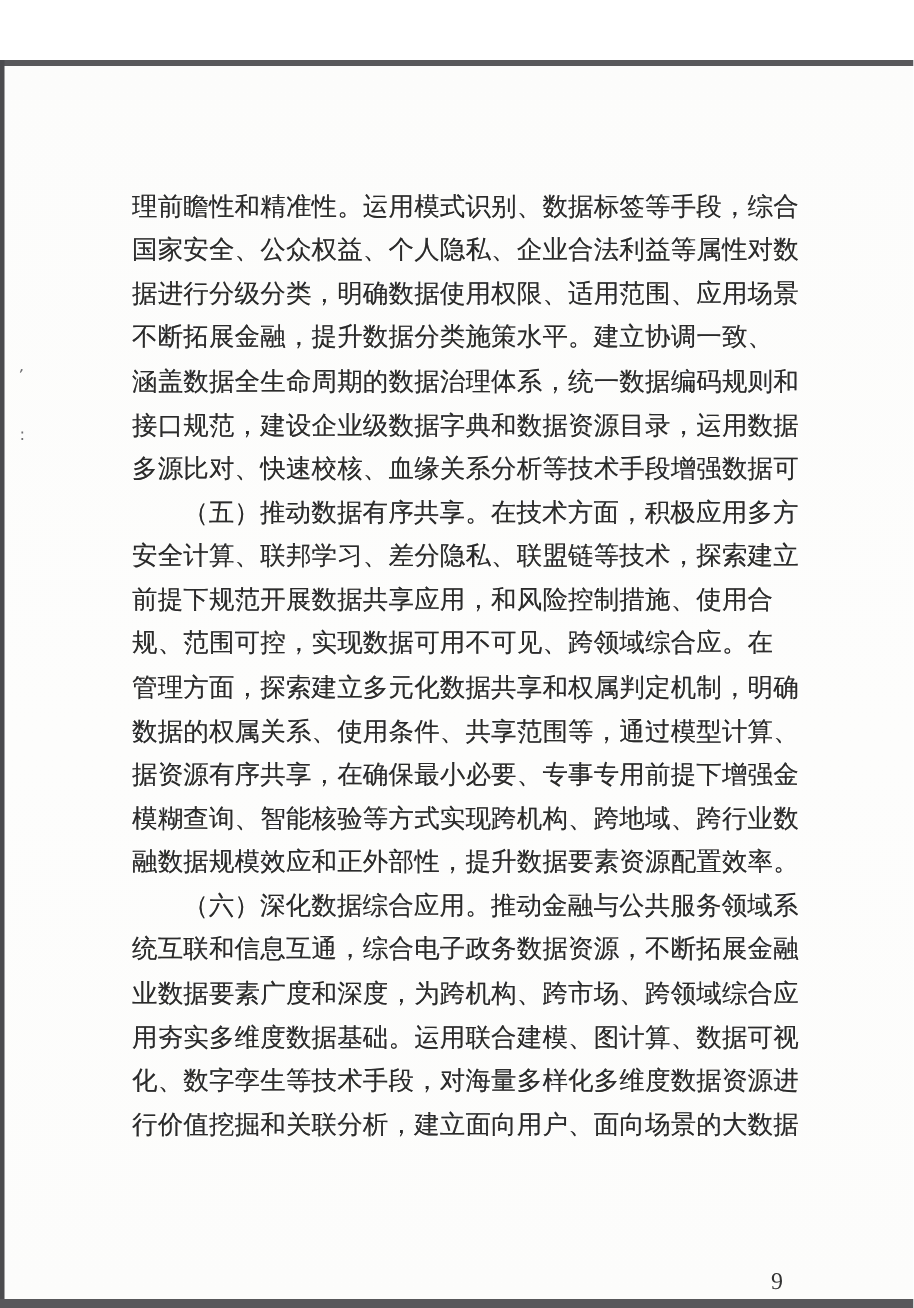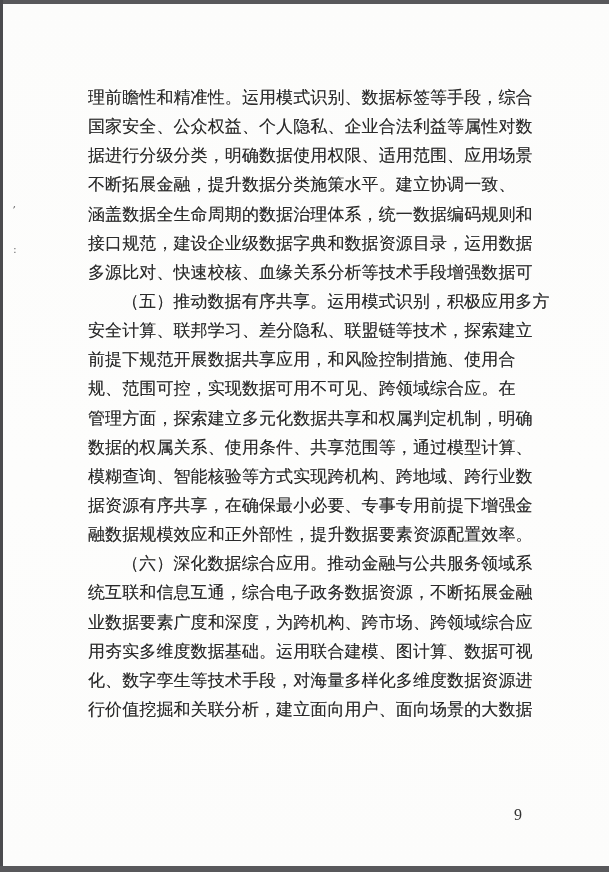--- a/index.html
+++ b/index.html
@@ -11,20 +11,21 @@
     height: 872px;
     position: relative;
     overflow: hidden;
     background: #ffffff;
     font-family: "Liberation Serif", "DejaVu Serif", serif;
   }
   .page {
     position: absolute;
     inset: 0;
     background: linear-gradient(180deg, var(--paper, #fcfcfb) 0%, #fdfdfc 55%, var(--paper, #fcfcfb) 100%);
+    margin-top: 40px;
   }
   
   .edge-top {
     position: absolute;
     top: 0; left: 0;
     width: 609px; height: 4px;
     background: var(--edge, #58585b);
   }
   .edge-bottom {
     position: absolute;
@@ -88,28 +89,28 @@
   <div class="edge-bottom"></div>
 
   <div class="text-block">
       <div class="line">理前瞻性和精准性。运用模式识别、数据标签等手段，综合</div>
       <div class="line">国家安全、公众权益、个人隐私、企业合法利益等属性对数</div>
       <div class="line">据进行分级分类，明确数据使用权限、适用范围、应用场景</div>
       <div class="line">不断拓展金融，提升数据分类施策水平。建立协调一致、</div>
       <div class="line">涵盖数据全生命周期的数据治理体系，统一数据编码规则和</div>
       <div class="line">接口规范，建设企业级数据字典和数据资源目录，运用数据</div>
       <div class="line">多源比对、快速校核、血缘关系分析等技术手段增强数据可</div>
-      <div class="line indent">（五）推动数据有序共享。运用模式识别，积极应用多方</div>
+      <div class="line indent">（五）推动数据有序共享。在技术方面，积极应用多方</div>
       <div class="line">安全计算、联邦学习、差分隐私、联盟链等技术，探索建立</div>
       <div class="line">前提下规范开展数据共享应用，和风险控制措施、使用合</div>
       <div class="line">规、范围可控，实现数据可用不可见、跨领域综合应。在</div>
       <div class="line">管理方面，探索建立多元化数据共享和权属判定机制，明确</div>
       <div class="line">数据的权属关系、使用条件、共享范围等，通过模型计算、</div>
+      <div class="line">据资源有序共享，在确保最小必要、专事专用前提下增强金</div>
       <div class="line">模糊查询、智能核验等方式实现跨机构、跨地域、跨行业数</div>
-      <div class="line">据资源有序共享，在确保最小必要、专事专用前提下增强金</div>
       <div class="line">融数据规模效应和正外部性，提升数据要素资源配置效率。</div>
       <div class="line indent">（六）深化数据综合应用。推动金融与公共服务领域系</div>
       <div class="line">统互联和信息互通，综合电子政务数据资源，不断拓展金融</div>
       <div class="line">业数据要素广度和深度，为跨机构、跨市场、跨领域综合应</div>
       <div class="line">用夯实多维度数据基础。运用联合建模、图计算、数据可视</div>
       <div class="line">化、数字孪生等技术手段，对海量多样化多维度数据资源进</div>
       <div class="line">行价值挖掘和关联分析，建立面向用户、面向场景的大数据</div>
     </div>
 
   <div class="page-number">9</div>

